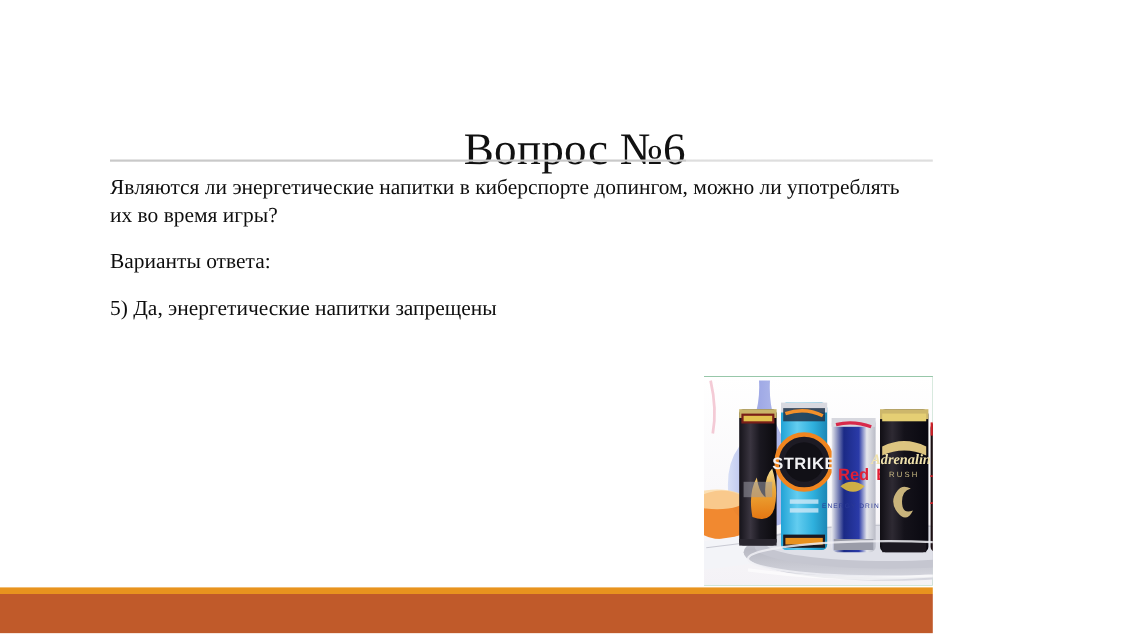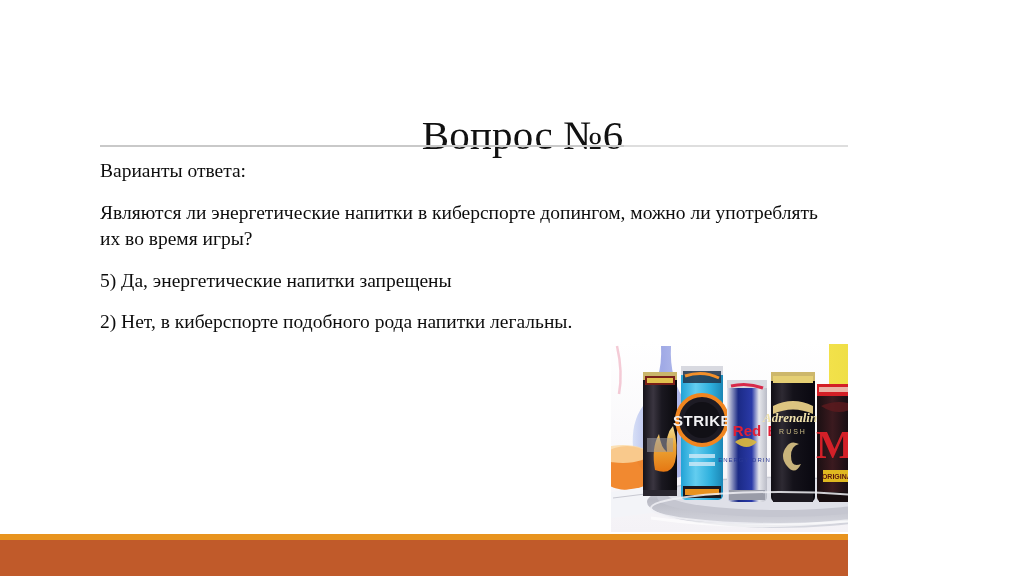--- a/index.html
+++ b/index.html
@@ -70,21 +70,21 @@
     margin: 0;
   }
 
   .para.question   { margin-bottom: 16px; width: 740px; }
   .para.variants   { margin-bottom: 16px; }
   .para.option     { margin-bottom: 15px; }
 
   
   .photo {
     position: absolute;
-    left: 611px;
+    left: 640px;
     top: 342px;
     width: 322px;
     height: 190px;
     overflow: hidden;
     background: #15803d;
   }
   .photo svg { display: block; width: 100%; height: 100%; }
 
   
   .bar-thin {
@@ -107,27 +107,26 @@
 </head>
 <body>
 
 <div class="slide">
 
   <h1 class="slide-title">Вопрос №6</h1>
 
   <div class="title-rule"></div>
 
   <div class="body-block">
+    <p class="para question">Являются ли энергетические напитки в киберспорте допингом, можно ли употреблять их во время игры?</p>
+
     <p class="para variants">Варианты ответа:</p>
 
-    <p class="para question">Являются ли энергетические напитки в киберспорте допингом, можно ли употреблять их во время игры?</p>
-
     <p class="para option">5) Да, энергетические напитки запрещены</p>
 
-    <p class="para option">2) Нет, в киберспорте подобного рода напитки легальны.</p>
   </div>
 
   <div class="photo">
     <svg viewBox="0 0 322 190" preserveAspectRatio="none">
       <defs>
         <linearGradient id="bgWhite" x1="0" y1="0" x2="0" y2="1">
           <stop offset="0%" stop-color="#ffffff"></stop>
           <stop offset="100%" stop-color="#f4f2f6"></stop>
         </linearGradient>
         <linearGradient id="vaseG" x1="0" y1="0" x2="1" y2="0">

